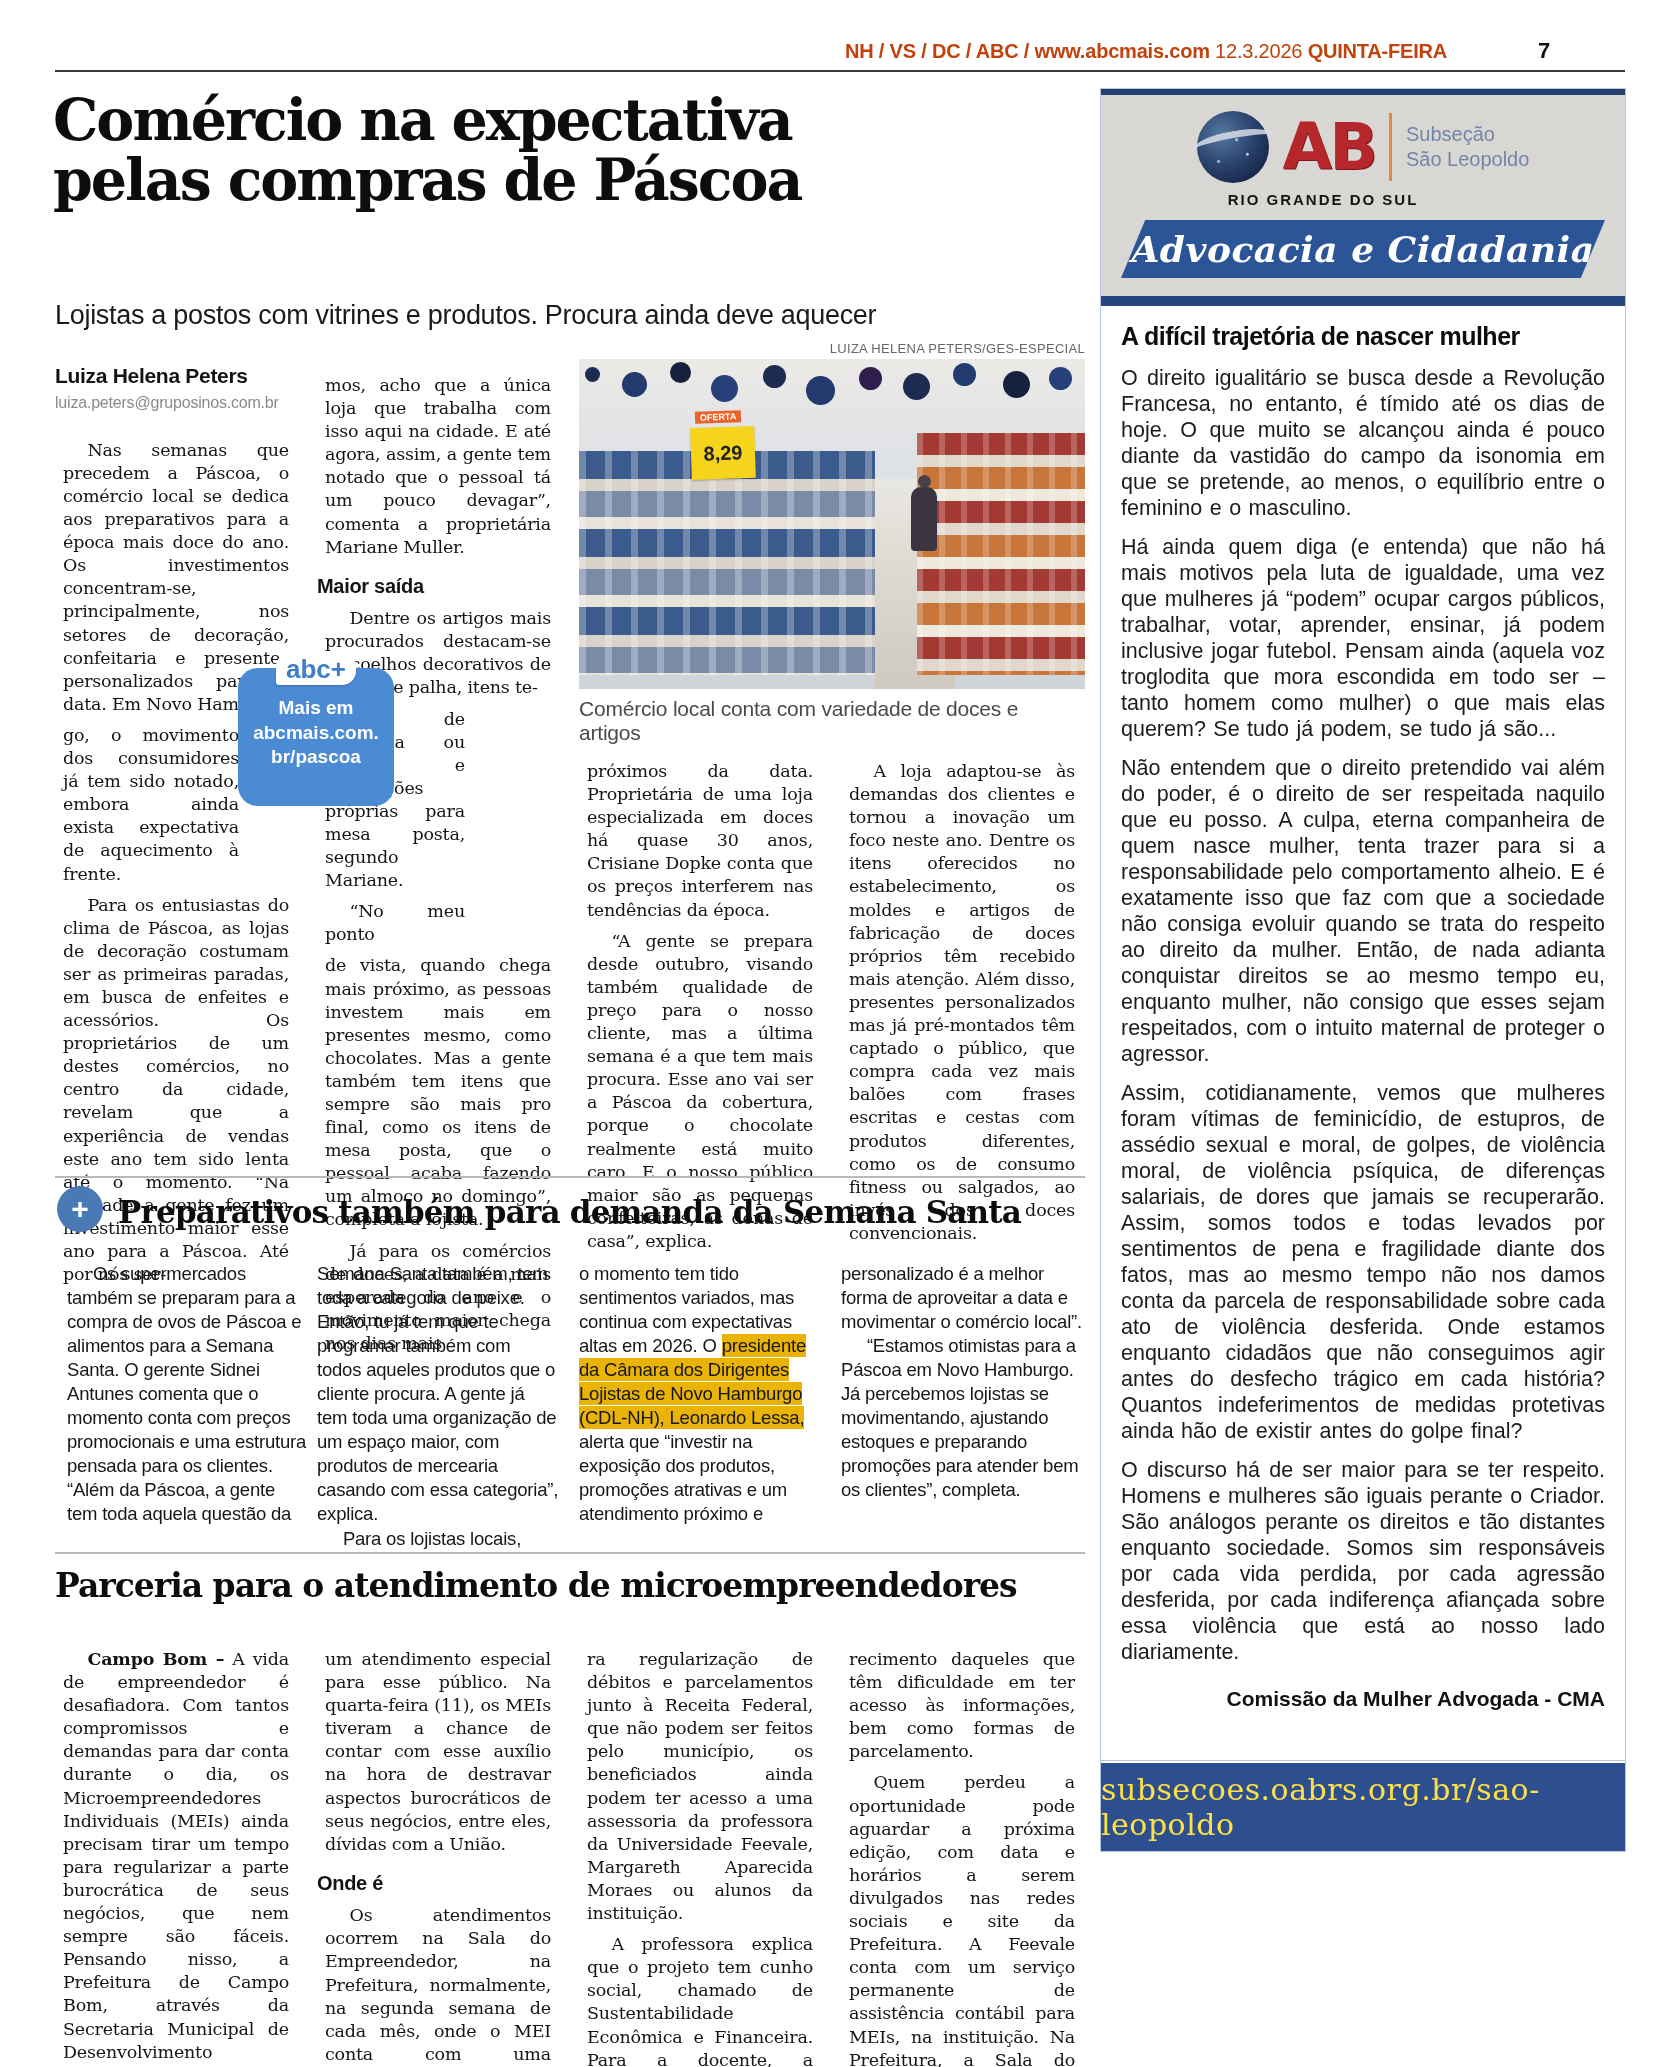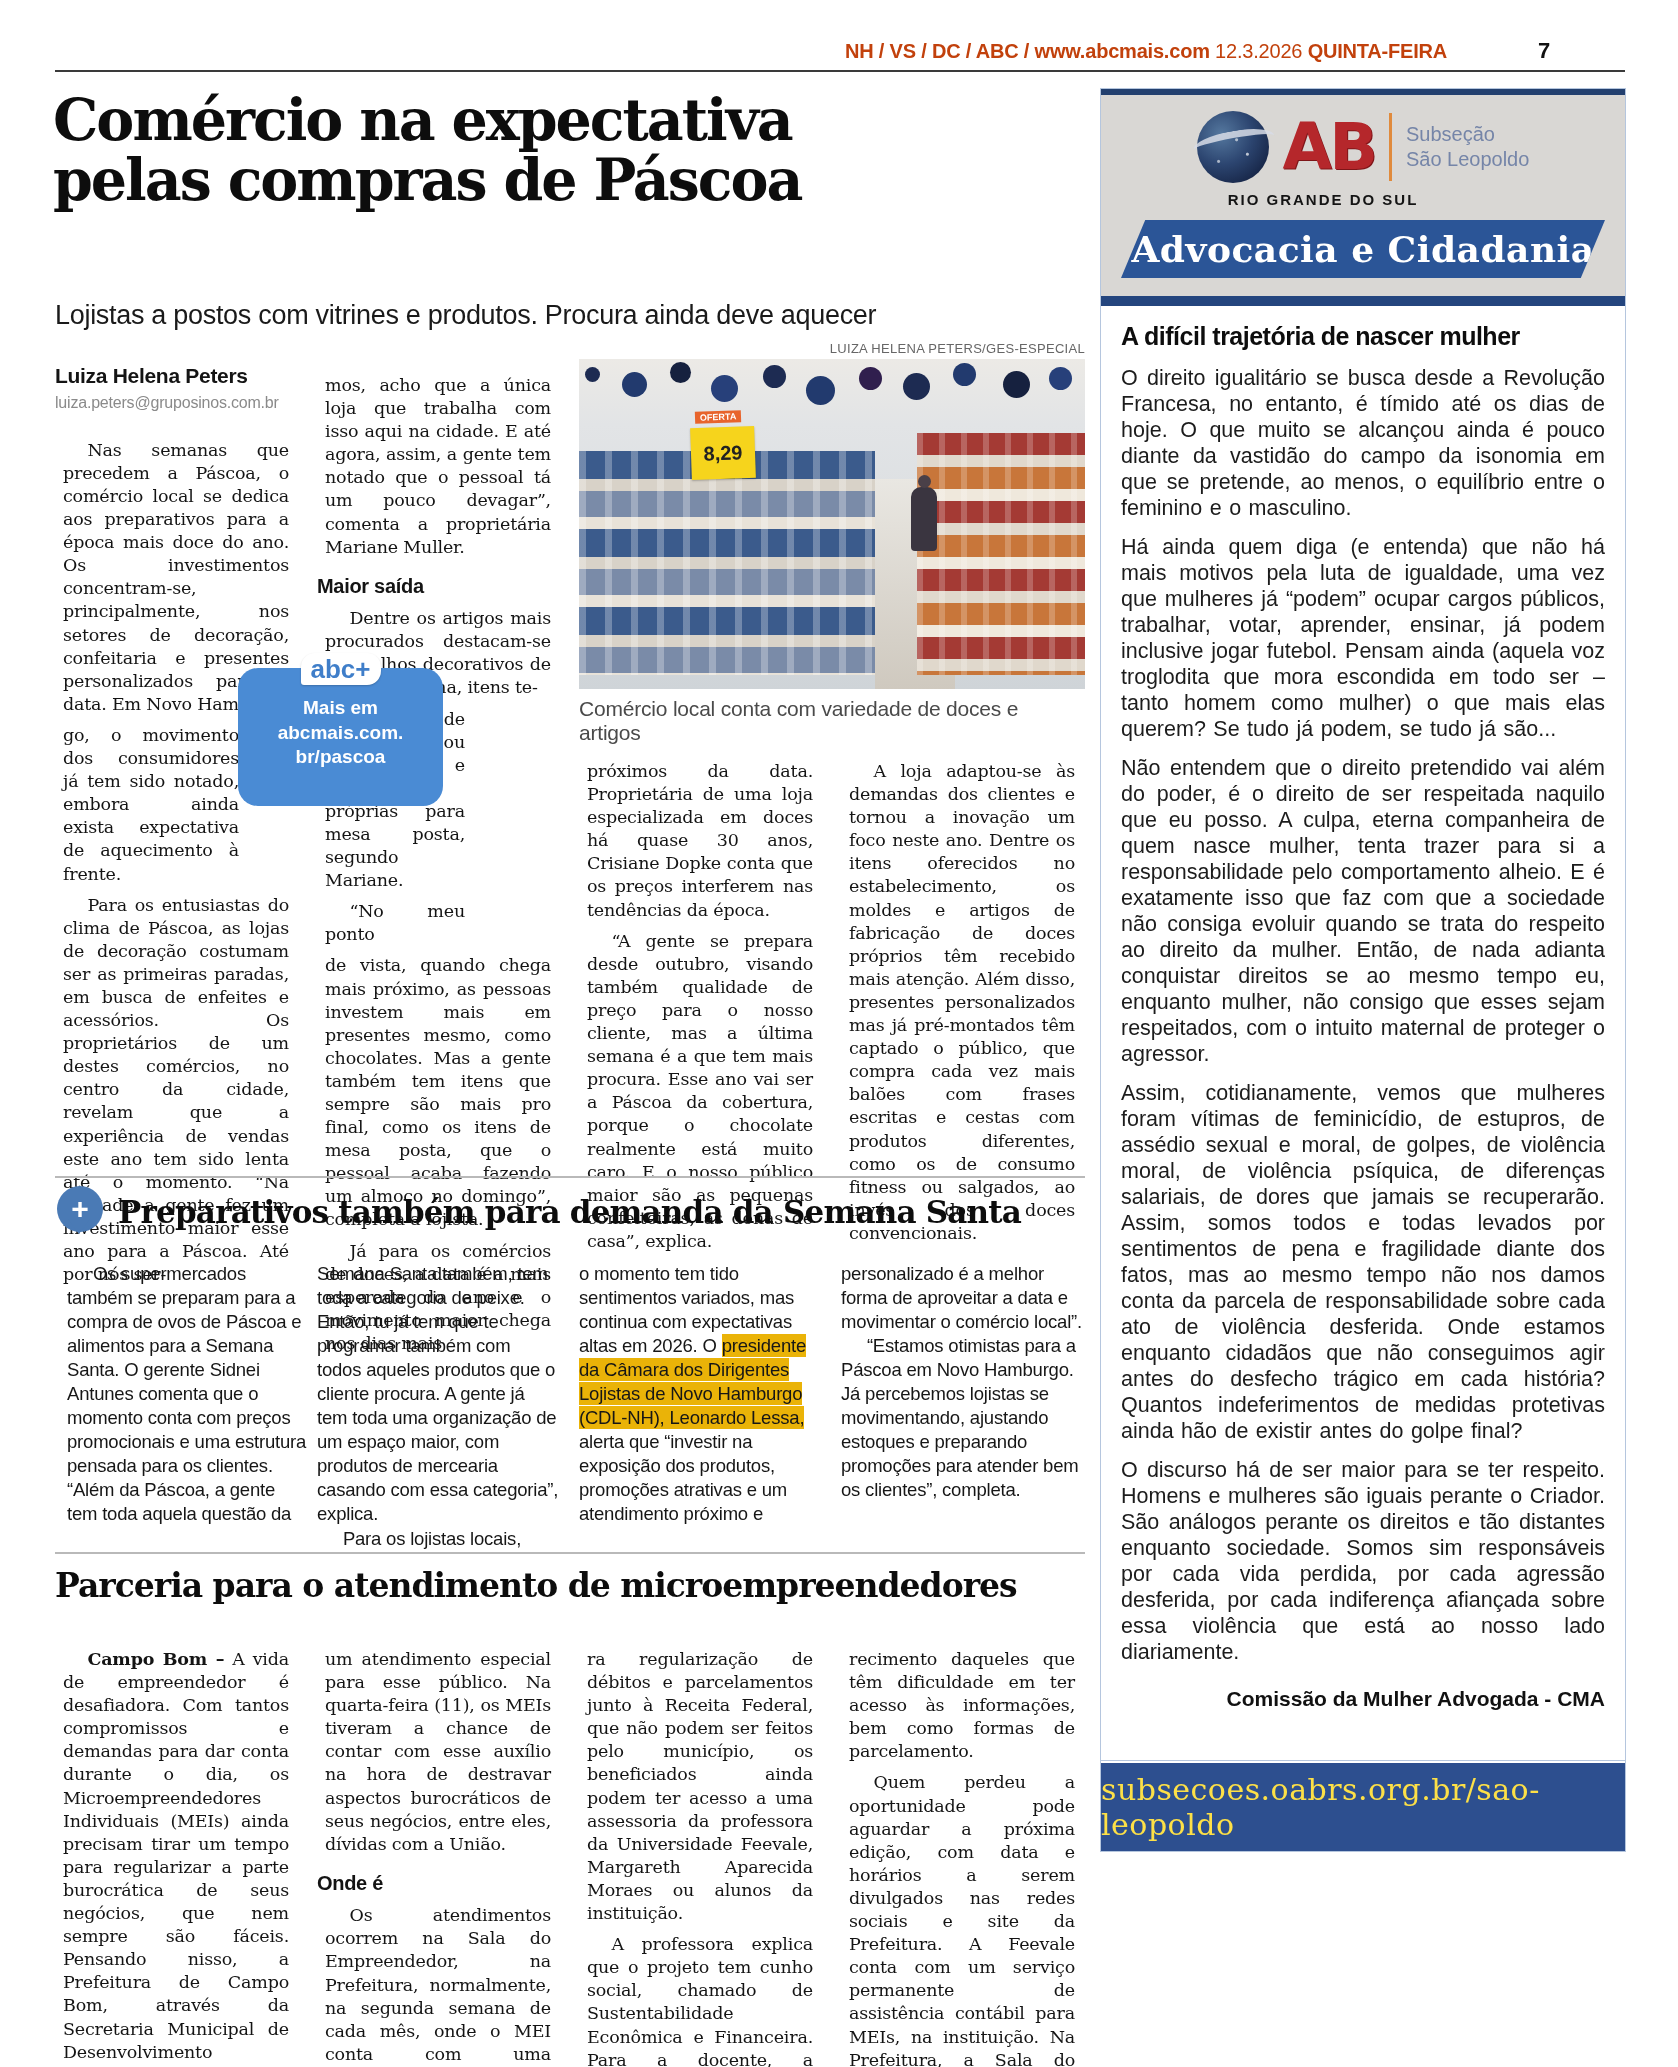--- a/index.html
+++ b/index.html
@@ -24,21 +24,21 @@
   .col p{margin:8px;}
   .ind{text-indent:1.4em;}
   .byline-name{font-family:"Liberation Sans",sans-serif;font-size:21px;font-weight:bold;letter-spacing:-0.3px;}
   .byline-mail{font-family:"Liberation Sans",sans-serif;font-size:16px;color:#8a8a8a;margin:2px 0 26px 0 !important;}
   .narrow1{width:176px;}
   .narrow2{margin-left:102px;width:140px;}
   .sans-sub{font-family:"Liberation Sans",sans-serif;font-weight:bold;font-size:20px;
             margin:14px 0 4px 0 !important;text-align:left;letter-spacing:-0.3px;}
 
   
-  .promo{left:238px;top:668px;width:205px;height:138px;background:#4a8bd4;border-radius:20px;}
+  .promo{left:238px;top:668px;width:156px;height:138px;background:#4a8bd4;border-radius:20px;}
   .promo-logo{position:absolute;top:-15px;left:50%;transform:translateX(-50%);background:#fff;
               border-radius:14px 14px 14px 3px;padding:0 10px;font-size:26px;font-weight:bold;
               color:#3f7ec9;line-height:32px;box-shadow:0 1px 2px rgba(0,0,0,.2);}
   .promo-text{position:absolute;top:28px;left:0;right:0;text-align:center;color:#fff;
               font-size:19px;font-weight:bold;line-height:1.3;}
 
   
   .photo{left:579px;top:341px;width:506px;}
   .ph-credit{font-size:13px;color:#666;text-align:right;letter-spacing:0.3px;margin-bottom:3px;}
   .ph-img{position:relative;width:506px;height:330px;background:linear-gradient(180deg,#eceae6 0%,#e2e4e6 20%,#d9dde0 60%,#cfd4d8 100%);overflow:hidden;}
@@ -92,21 +92,21 @@
   .globe:after{content:"";position:absolute;top:20px;left:-4px;width:82px;height:16px;border-radius:50%;
                border-top:7px solid rgba(215,220,230,.85);transform:rotate(-10deg);}
   .oab-letters{font-family:"DejaVu Sans",sans-serif;font-weight:bold;font-size:64px;line-height:64px;
                color:#b5272b;letter-spacing:-3px;text-shadow:1px 1px 0 #7e1518;}
   .oab-div{width:3px;height:68px;background:#e08a3c;}
   .oab-sub{font-size:20px;color:#7585a8;line-height:1.25;}
   .oab-region{text-align:center;font-size:15px;font-weight:bold;letter-spacing:2px;color:#141414;
               margin:8px 120px 12px 40px;}
   .sb-banner{margin:0 20px;height:58px;background:#2b5597;clip-path:polygon(5% 0,100% 0,95% 100%,0 100%);
              display:flex;align-items:center;justify-content:center;font-family:"DejaVu Serif",serif;
-             font-weight:bold;font-size:36px;color:#fff;letter-spacing:0.5px;}
+             font-weight:bold;font-size:36px;color:#fff;letter-spacing:0.5px;font-style:italic;}
   .sb-article{padding:16px 20px 8px 20px;min-height:1455px;box-sizing:border-box;border-bottom:1px solid #b5c6de;}
   .sb-title{font-size:25px;font-weight:bold;letter-spacing:-0.5px;margin:0 0 14px 0;color:#0d0d0d;}
   .sb-article p.body{font-size:21.5px;line-height:1.21;text-align:justify;color:#1c1c1c;margin:0 0 13px 0;word-spacing:1.5px;}
   .sb-sign{text-align:right;font-size:21px;font-weight:bold;margin:22px 0 6px 0;}
   .sb-footer{margin:2px 0 0 0;height:88px;background:#2d4f8f;display:flex;align-items:center;justify-content:center;
              font-family:"DejaVu Serif",serif;font-size:30px;color:#fde047;letter-spacing:0.5px;}
 </style>
 </head>
 <body>
 

